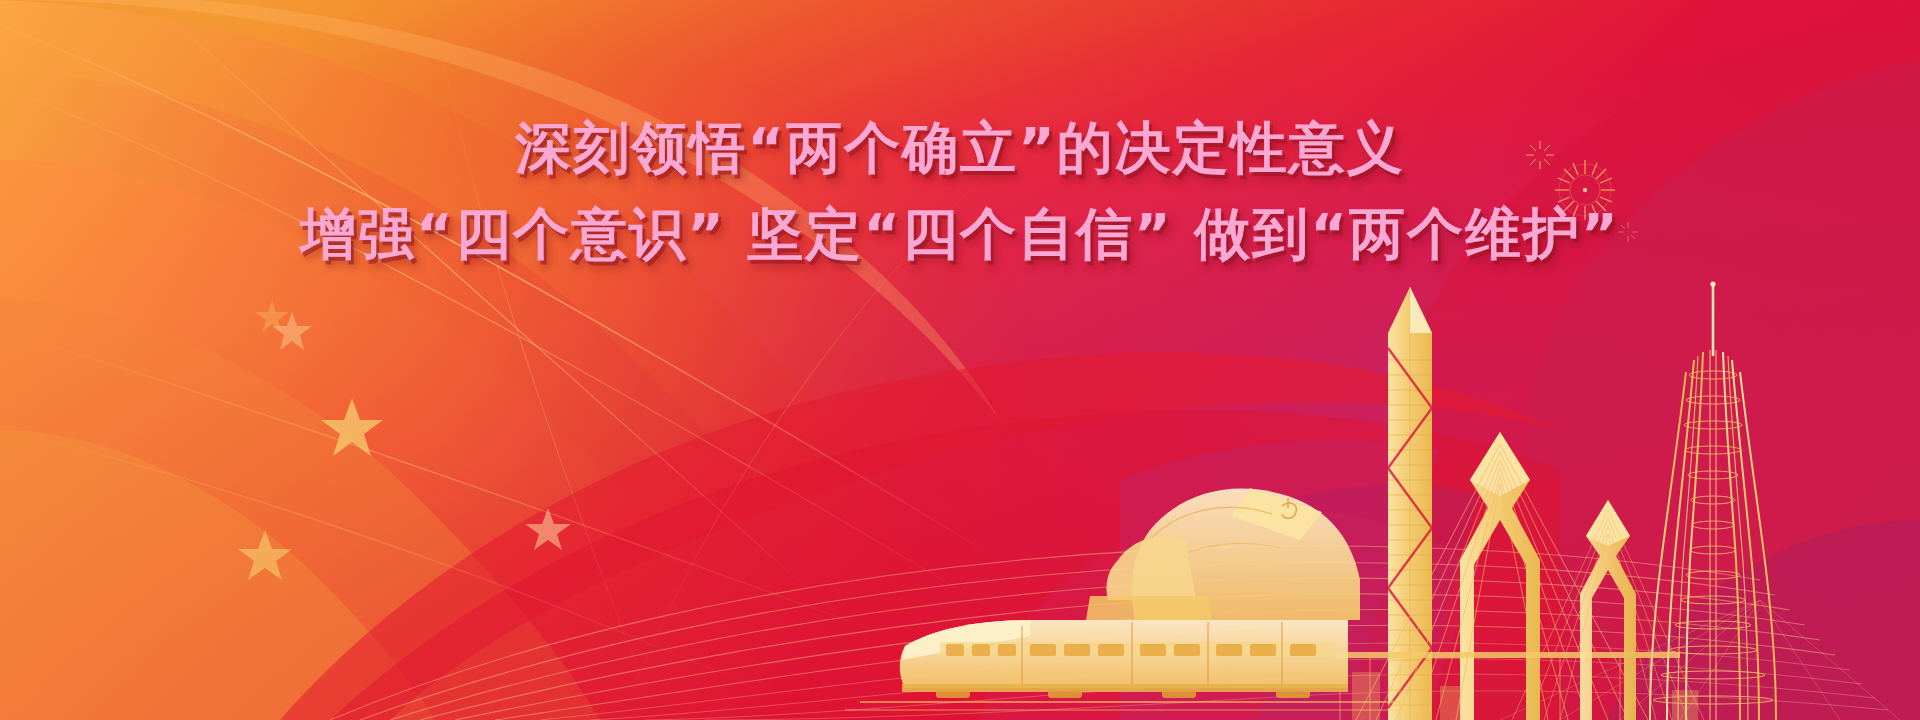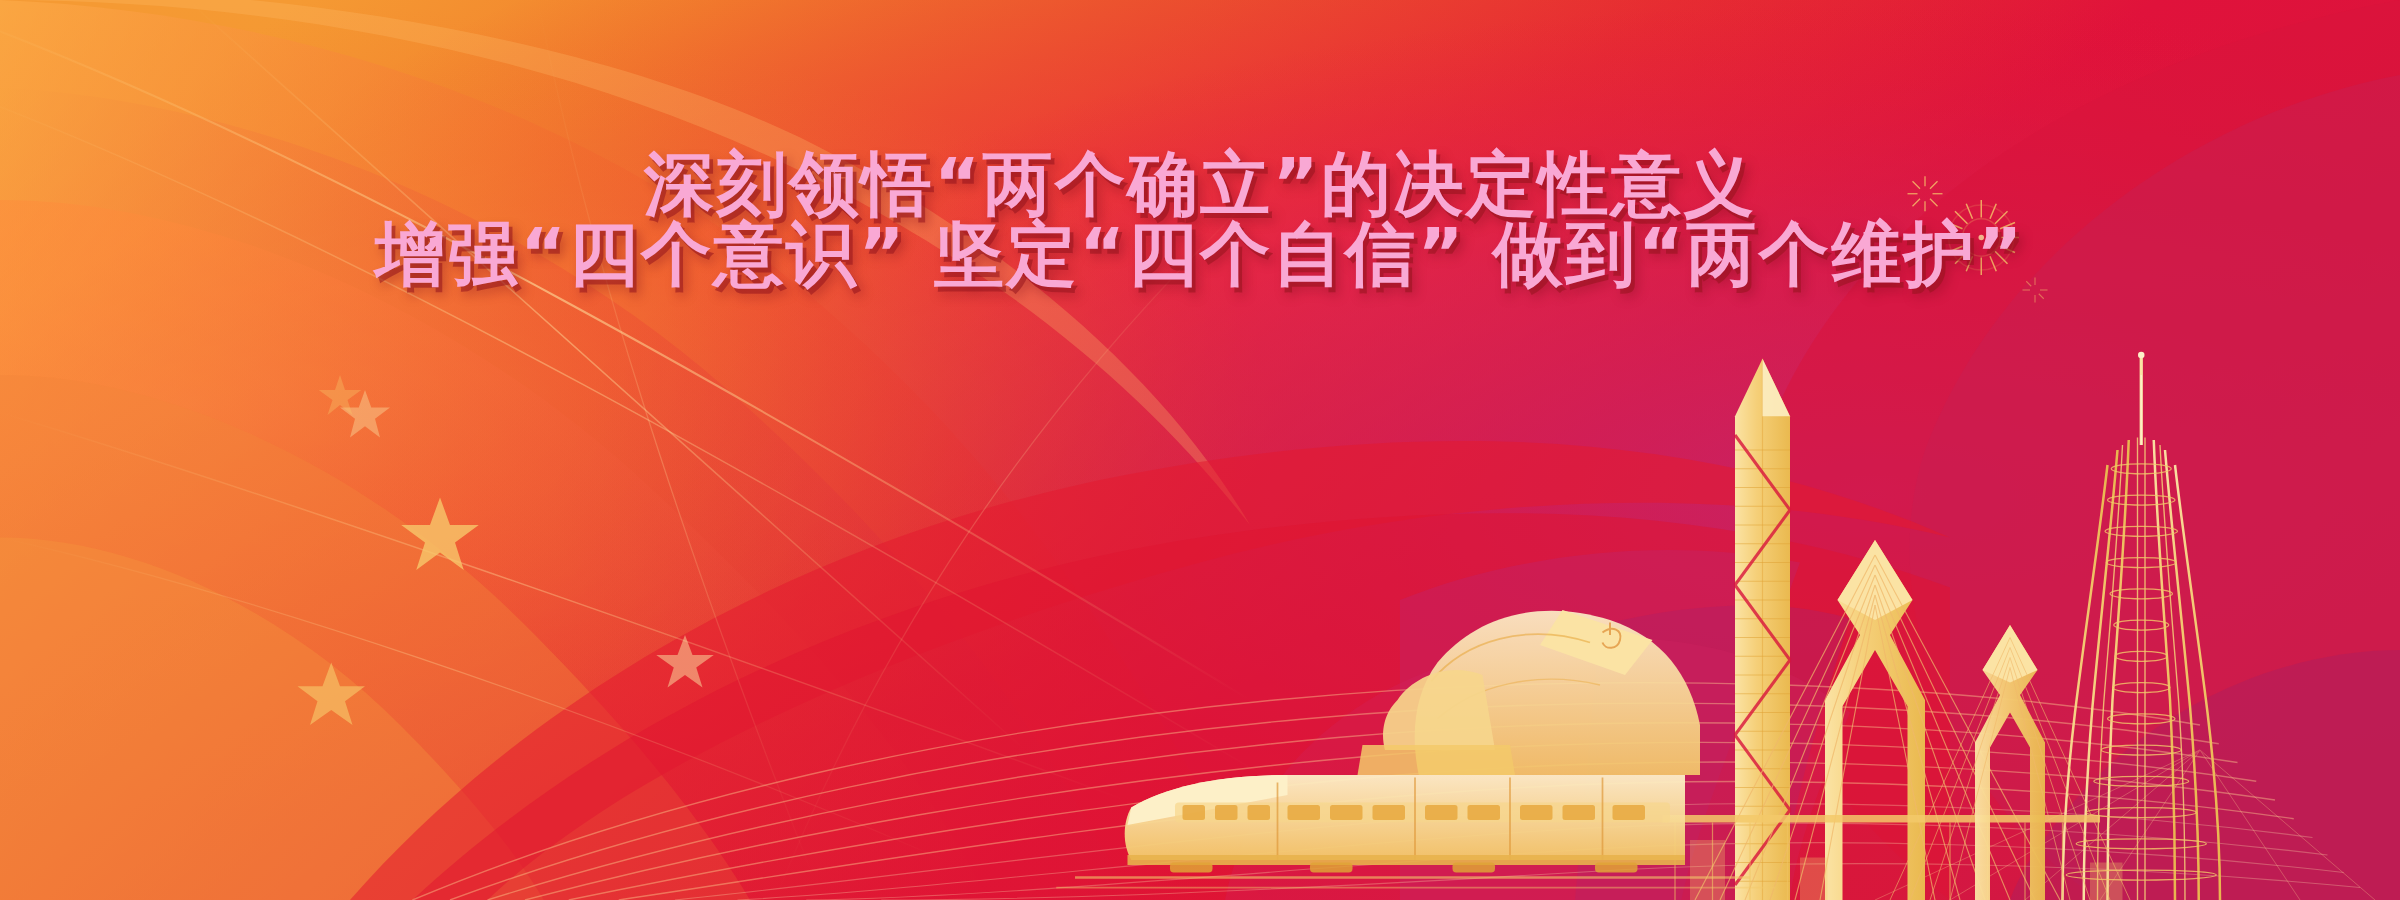--- a/index.html
+++ b/index.html
@@ -20,21 +20,21 @@
     font-weight:700;
     color:#f9a8d4;
     letter-spacing:2px;
     line-height:1.0;
     text-shadow:
        3px 4px 0 rgba(150,20,30,.55),
        5px 7px 9px rgba(120,10,25,.40);
     white-space:nowrap;
   }
   #hl-line-1{font-size:56px;}
-  #hl-line-2{font-size:56px;}
+  #hl-line-2{font-size:56px;margin-top:30px;}
 </style>
 </head>
 <body>
 
 <div id="stage">
 
   <svg class="layer" viewBox="0 0 1920 720" preserveAspectRatio="none">
     <defs>
 
       <linearGradient id="gBase" x1="0" y1="0.25" x2="1" y2="0.75">

